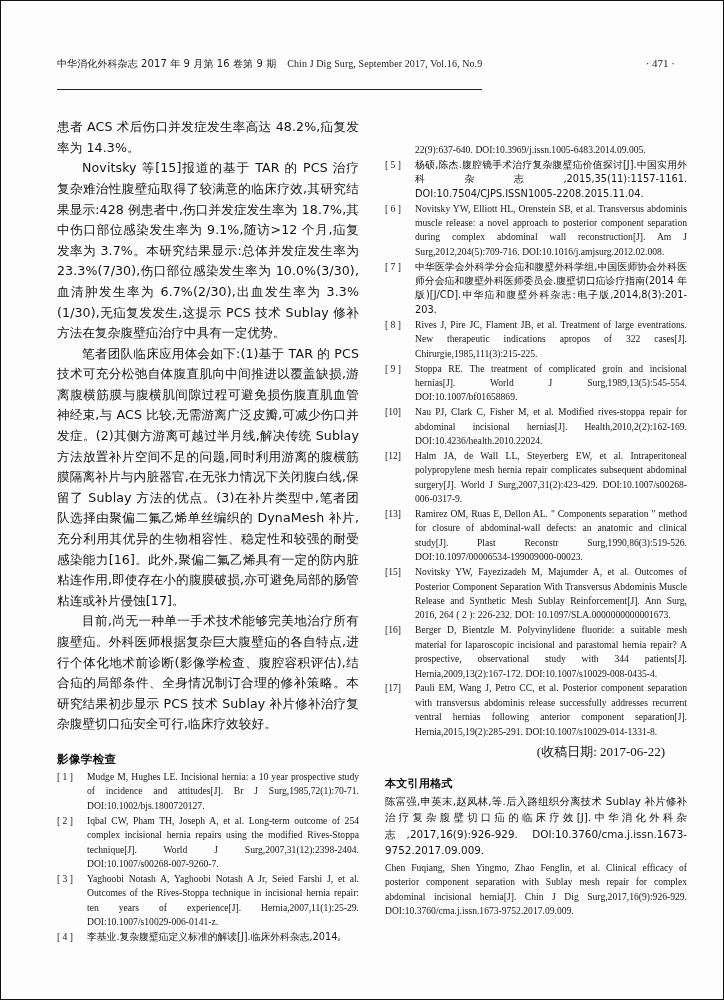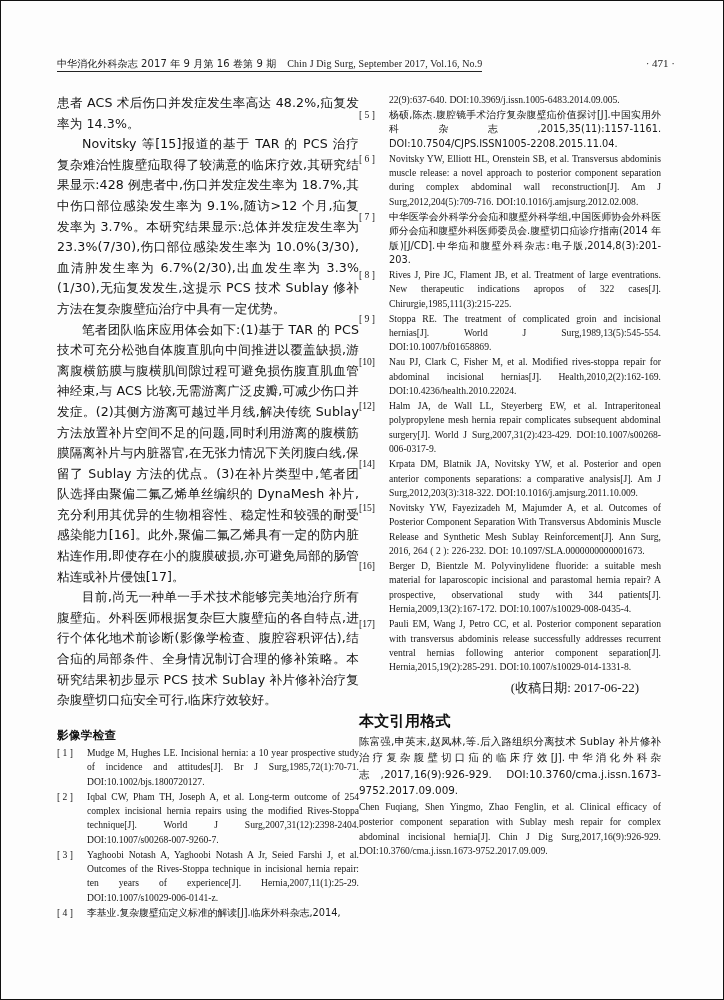--- a/index.html
+++ b/index.html
@@ -28,41 +28,43 @@
   }
   .header-inner {
     display: flex;
     align-items: baseline;
     justify-content: space-between;
   }
   .header-left {
     font-size: 10.5px;
     letter-spacing: 0.1px;
     border-bottom: 1px solid #222;
-    padding-bottom: 0;
+    padding-bottom: 18px;
     white-space: nowrap;
     color: #1c1c1c;
   }
   .header-left .cn { font-family: "DejaVu Sans", sans-serif; font-size: 10px; }
   .header-left .en { font-family: "Liberation Serif", serif; font-size: 10px; }
   .header-right {
     font-size: 11px;
     font-family: "Liberation Serif", serif;
     color: #1c1c1c;
     white-space: nowrap;
   }
 
   
   .columns {
     position: absolute;
     left: 56px;
     right: 48px;
     top: 92px;
     bottom: 30px;
     display: flex;
+    gap: 26px;
+    align-items: center;
   }
   .col {
     width: 302px;
     flex: 0 0 302px;
   }
 
   
   .cnbody p {
     margin: 0;
     font-family: "DejaVu Sans", sans-serif;
@@ -127,21 +129,21 @@
     line-height: 17px;
     margin-top: 4px;
     padding-right: 22px;
     color: #141414;
   }
   .cite-head {
     margin-top: 16px;
     margin-bottom: 2px;
     font-family: "DejaVu Sans", sans-serif;
     font-weight: bold;
-    font-size: 15px;
+    font-size: 11px;
     letter-spacing: 0.3px;
     color: #111;
   }
   .cite-cn {
     font-family: "DejaVu Sans", sans-serif;
     font-size: 10.4px;
     line-height: 16.4px;
     text-align: justify;
     text-justify: inter-ideograph;
     color: #141414;
@@ -243,25 +245,25 @@
           <div class="refnum">[10]</div>
           <div class="reftext">Nau PJ, Clark C, Fisher M, et al. Modified rives-stoppa repair for abdominal incisional hernias[J]. Health,2010,2(2):162-169. DOI:10.4236/health.2010.22024.</div>
         </div>
 
 
         <div class="refitem">
           <div class="refnum">[12]</div>
           <div class="reftext">Halm JA, de Wall LL, Steyerberg EW, et al. Intraperitoneal polypropylene mesh hernia repair complicates subsequent abdominal surgery[J]. World J Surg,2007,31(2):423-429. DOI:10.1007/s00268-006-0317-9.</div>
         </div>
 
-
-        <div class="refitem">
-          <div class="refnum">[14]</div>
-          <div class="reftext">Krpata DM, Blatnik JA, Novitsky YW, et al. Posterior and open anterior components separations: a comparative analysis[J]. Am J Surg,2012,203(3):318-322. DOI:10.1016/j.amjsurg.2011.10.009.</div>
-        </div>
+        <div class="refitem">
+          <div class="refnum">[13]</div>
+          <div class="reftext">Ramirez OM, Ruas E, Dellon AL. " Components separation " method for closure of abdominal-wall defects: an anatomic and clinical study[J]. Plast Reconstr Surg,1990,86(3):519-526. DOI:10.1097/00006534-199009000-00023.</div>
+        </div>
+
 
         <div class="refitem">
           <div class="refnum">[15]</div>
           <div class="reftext">Novitsky YW, Fayezizadeh M, Majumder A, et al. Outcomes of Posterior Component Separation With Transversus Abdominis Muscle Release and Synthetic Mesh Sublay Reinforcement[J]. Ann Surg, 2016, 264 ( 2 ): 226-232. DOI: 10.1097/SLA.0000000000001673.</div>
         </div>
 
         <div class="refitem">
           <div class="refnum">[16]</div>
           <div class="reftext">Berger D, Bientzle M. Polyvinylidene fluoride: a suitable mesh material for laparoscopic incisional and parastomal hernia repair? A prospective, observational study with 344 patients[J]. Hernia,2009,13(2):167-172. DOI:10.1007/s10029-008-0435-4.</div>
         </div>

